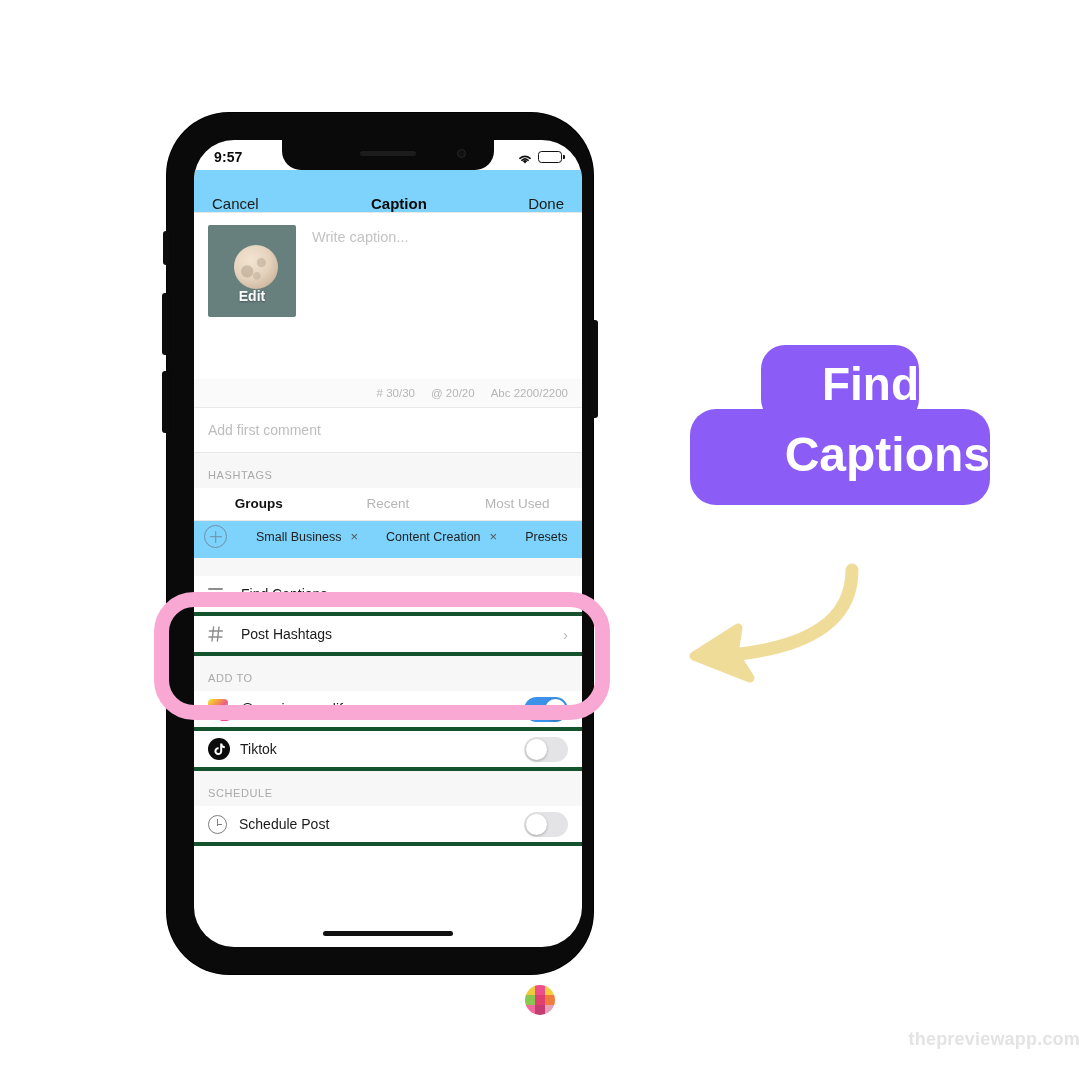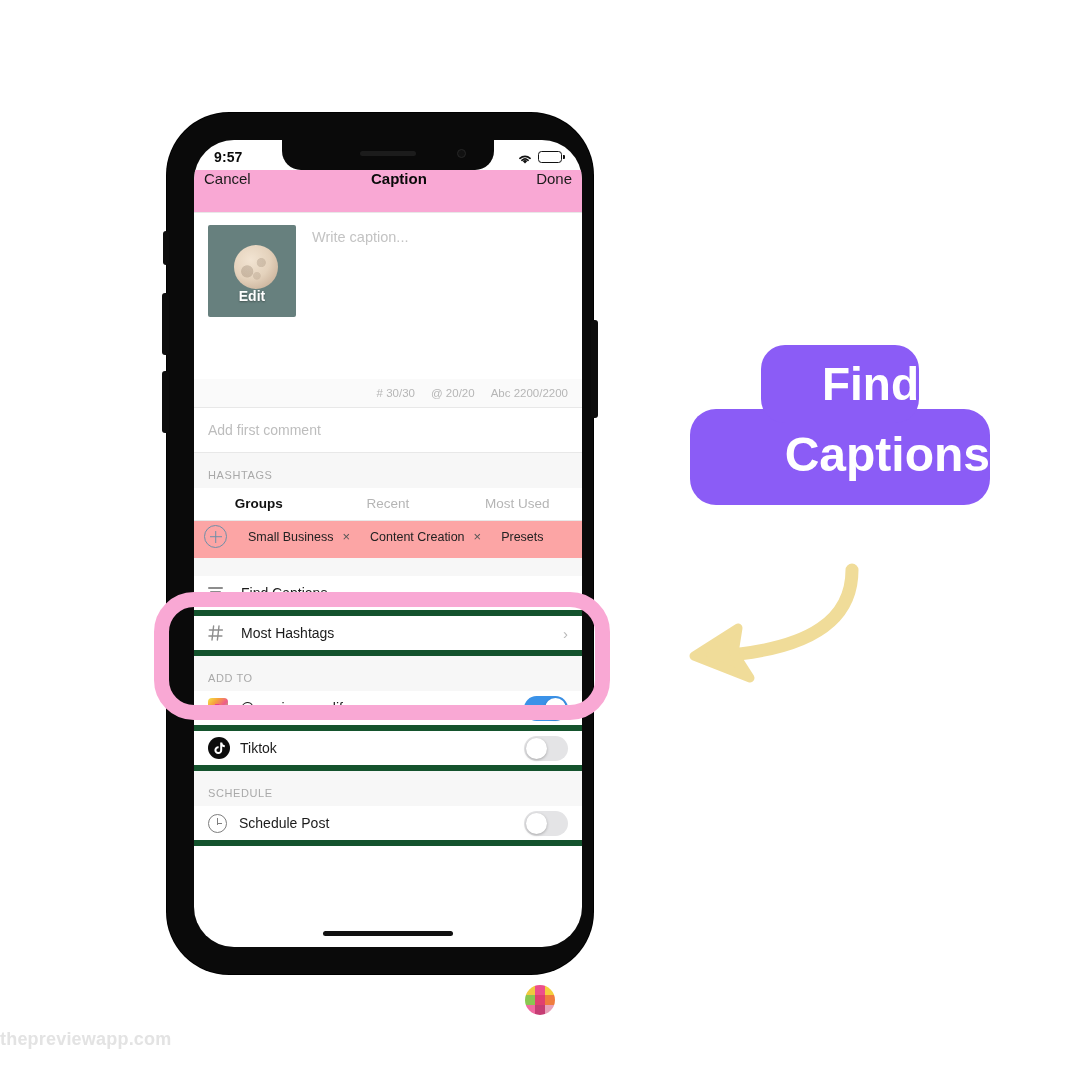--- a/index.html
+++ b/index.html
@@ -65,22 +65,22 @@
     position: relative; padding: 1.4px;
   }
   .batt::after {
     content:""; position:absolute; right:-3.5px; top:3.4px;
     width:2px; height:4px; background:#111; border-radius:0 1px 1px 0;
   }
   .batt-fill { height: 100%; width: 58%; background: #111; border-radius: 1.5px; }
 
   
   .navbar {
-    height: 42px; display: flex; align-items: flex-start; justify-content: space-between;
-    padding: 0 10px; background: #f9a8d4;
+    height: 42px; display: flex; align-items: flex-end; justify-content: space-between;
+    padding: 0 18px; background: #7dd3fc;
   }
   .nav-side { font-size: 15px; color: #1a1a1a; }
   .nav-title { font-size: 15px; font-weight: 700; color: #0a0a0a; margin-left: 11px; }
 
   .divider { height: 1px; background: #e8e8e8; }
 
   
   .caption-area { display: flex; padding: 12px 14px 0 14px; background:#fff; height: 166px; }
   .thumb {
     width: 88px; height: 92px; border-radius: 2px; position: relative; overflow: hidden;
@@ -116,42 +116,42 @@
     background: #f7f7f7; padding: 16px 14px 7px 14px;
     font-size: 11px; letter-spacing: .6px; color: #a9a9a9;
   }
 
   
   .tabs { display: flex; background: #fff; padding: 8px 0 9px 0; }
   .tab { flex: 1; text-align: center; font-size: 13.5px; color: #b5b5b5; }
   .tab.active { color: #111; font-weight: 700; }
 
   .chips {
-    display: flex; align-items: center; background: #fca5a5; padding: 4px 10px 10px 10px;
-    gap: 8px; overflow: hidden; white-space: nowrap;
+    display: flex; align-items: center; background: #7dd3fc; padding: 4px 10px 10px 10px;
+    gap: 16px; overflow: hidden; white-space: nowrap;
   }
   .plus {
     width: 23px; height: 23px; border-radius: 50%; border: 1.6px solid #6f8fa8;
     position: relative; flex: none; margin-right: 13px;
   }
   .plus::before, .plus::after {
     content:""; position:absolute; background:#6f8fa8;
   }
   .plus::before { left: 50%; top: 4.5px; width: 1.6px; height: 12px; transform: translateX(-50%); }
   .plus::after  { top: 50%; left: 4.5px; height: 1.6px; width: 12px; transform: translateY(-50%); }
   .chip {
     display: flex; align-items: center; gap: 9px; padding: 0 12px 0 0;
     font-size: 12.5px; color: #222; flex: none;
   }
   .chip-x { color: #555; font-size: 13px; }
 
   
   .list-row {
     display: flex; align-items: center; height: 40px; padding: 0 14px;
-    background: #fff; border-bottom: 6px solid #14532d;
+    background: #fff; border-bottom: 4px solid #14532d;
   }
   .row-ico { width: 26px; flex: none; display: flex; align-items: center; color: #8d8d8d; }
   .row-label { flex: 1; font-size: 14px; color: #1b1b1b; padding-left: 7px; }
   .chev { color: #b9b9b9; font-size: 15px; }
 
   .avatar-ig {
     width: 20px; height: 20px; border-radius: 4px; flex: none; position: relative;
     background:
       radial-gradient(circle at 46% 46%, #ef3f87 0 22%, transparent 24%),
       linear-gradient(135deg,#f3e44a 0%, #f6a23c 28%, #ee5b8c 55%, #a4d96b 80%, #7ec7a8 100%);
@@ -206,21 +206,21 @@
   .lbl-caps {
     width: 300px; font-size: 48px; line-height: 1.0;
     padding: 22px 0 26px 0; border-radius: 26px;
     margin-top: -14px; position: relative; z-index: 1;
   }
 
   
   .arrow { position: absolute; left: 676px; top: 556px; width: 200px; height: 135px; }
 
   
-  .footer { position: absolute; left: 0; right: 0; bottom: 30px; text-align: left; }
+  .footer { position: absolute; left: 0; right: 0; bottom: 30px; text-align: right; }
   .logo {
     width: 30px; height: 30px; border-radius: 50%; margin: 0 auto 14px auto; overflow: hidden;
     display: grid; grid-template-columns: repeat(3,1fr); grid-template-rows: repeat(3,1fr);
   }
   .logo i { display: block; }
   .footer-text {
     font-size: 18px; font-weight: 700; color: #e3e3e3; letter-spacing: .2px;
   }
 </style>
 </head>
@@ -319,21 +319,21 @@
         <span class="row-label">Find Captions</span>
         <span class="chev">›</span>
       </div>
 
       <div class="list-row">
         <span class="row-ico">
           <svg width="16" height="16" viewBox="0 0 16 16">
             <path d="M5.6 1 4 15M11 1 9.4 15M1.4 5h13M0.9 11h13" stroke="#8d8d8d" stroke-width="1.4" fill="none" stroke-linecap="round"></path>
           </svg>
         </span>
-        <span class="row-label">Most Hashtags</span>
+        <span class="row-label">Post Hashtags</span>
         <span class="chev">›</span>
       </div>
 
       <div class="section-head">ADD TO</div>
 
       <div class="list-row">
         <span class="avatar-ig"></span>
         <span class="row-label" style="padding-left:12px">@preview.app.life</span>
         <span class="toggle on">
             <span class="knob"></span>

